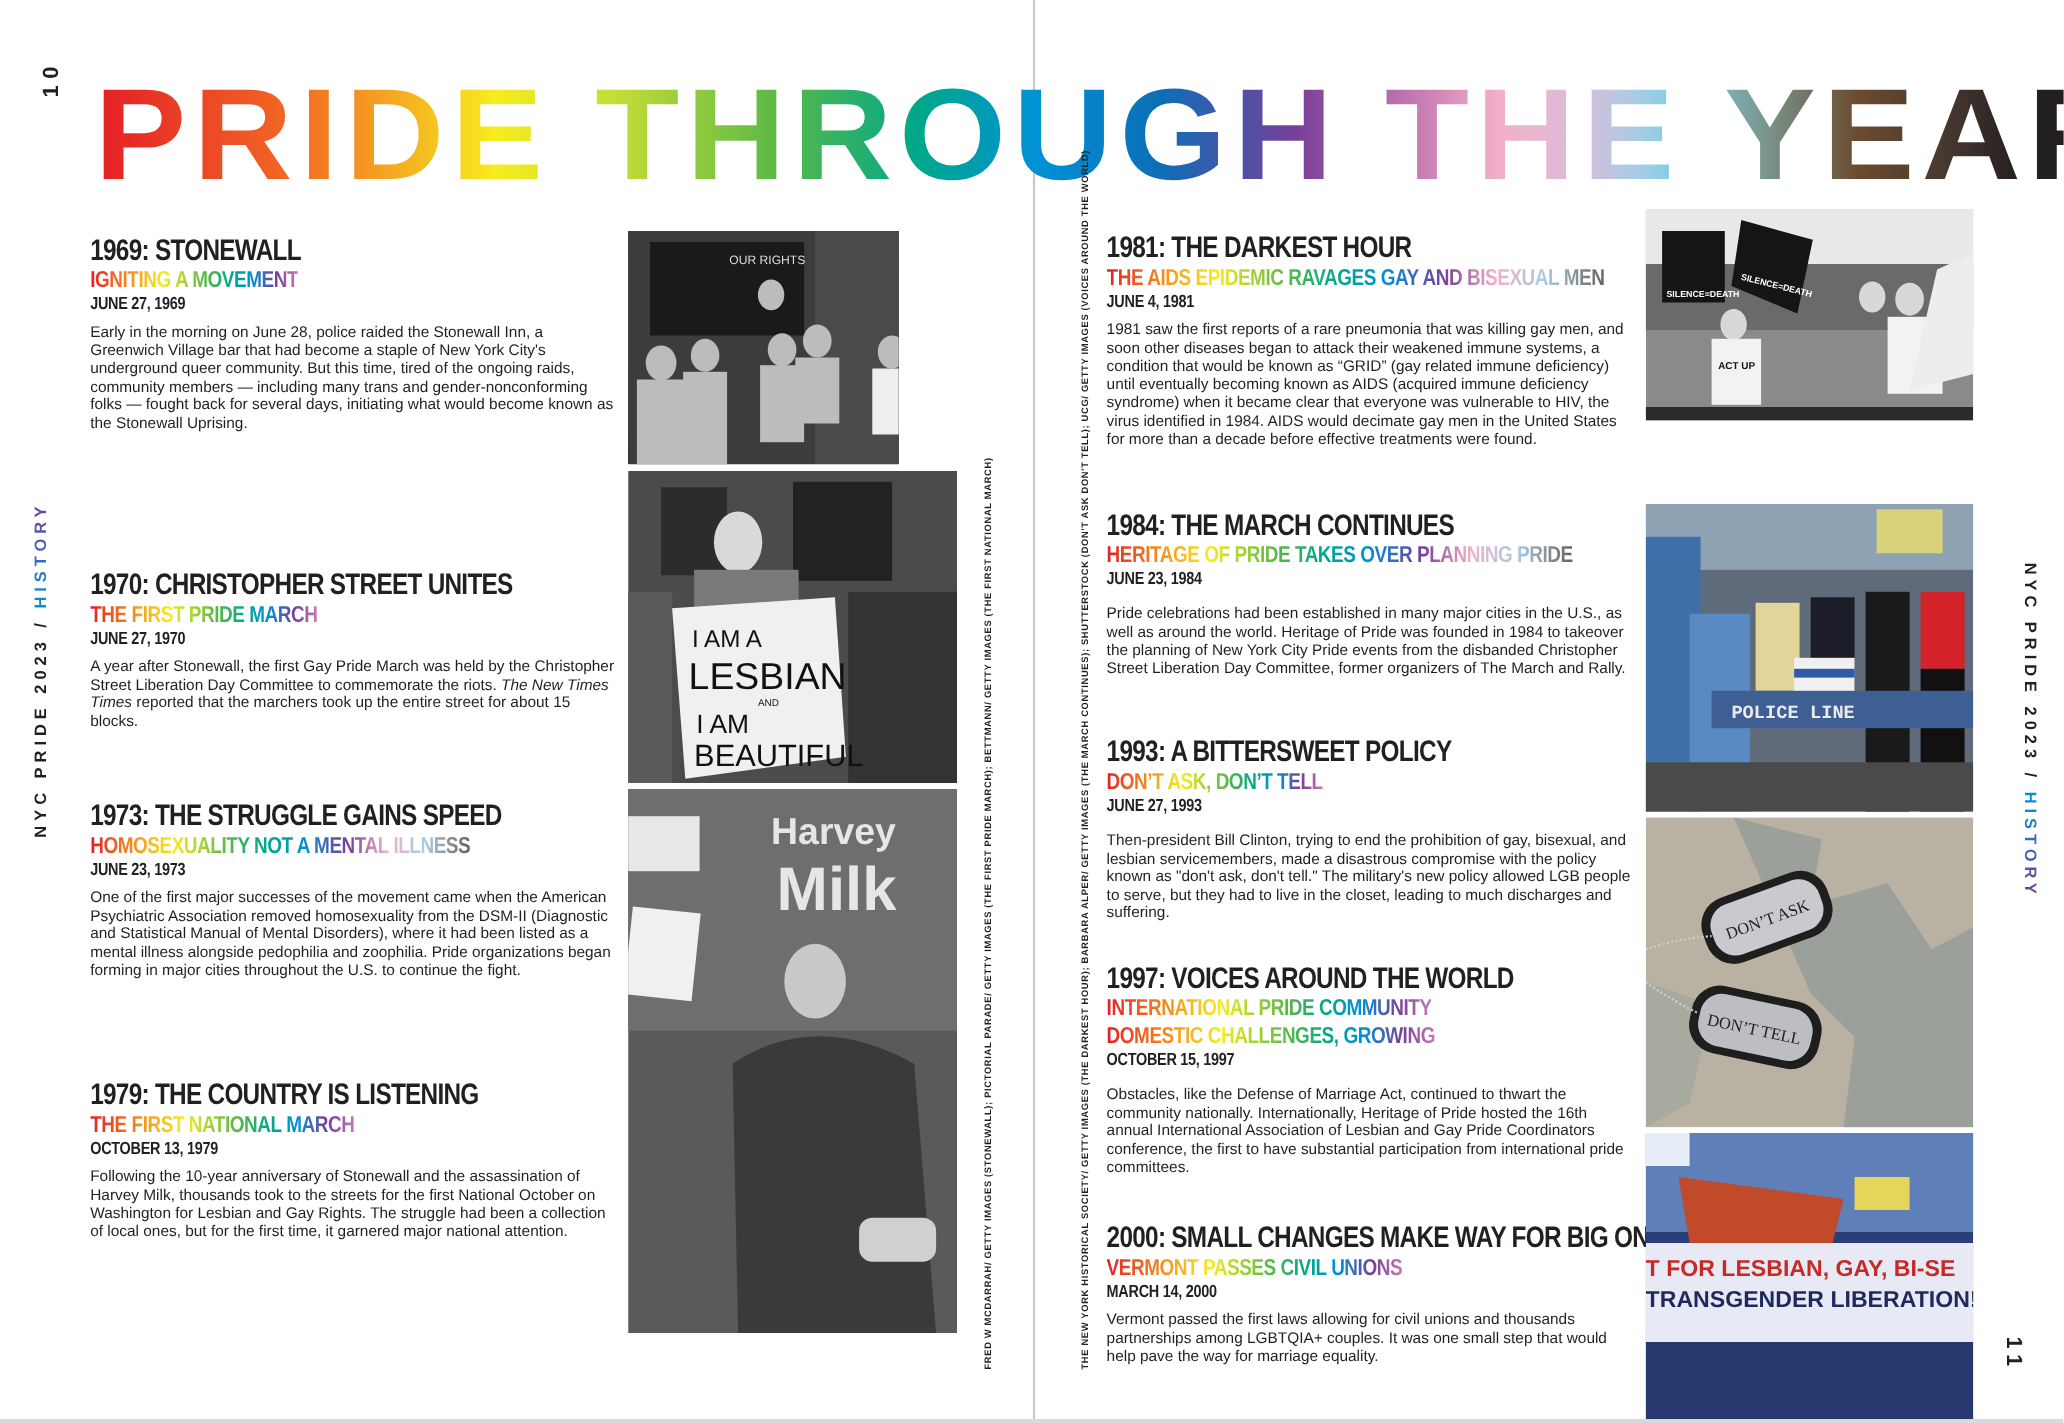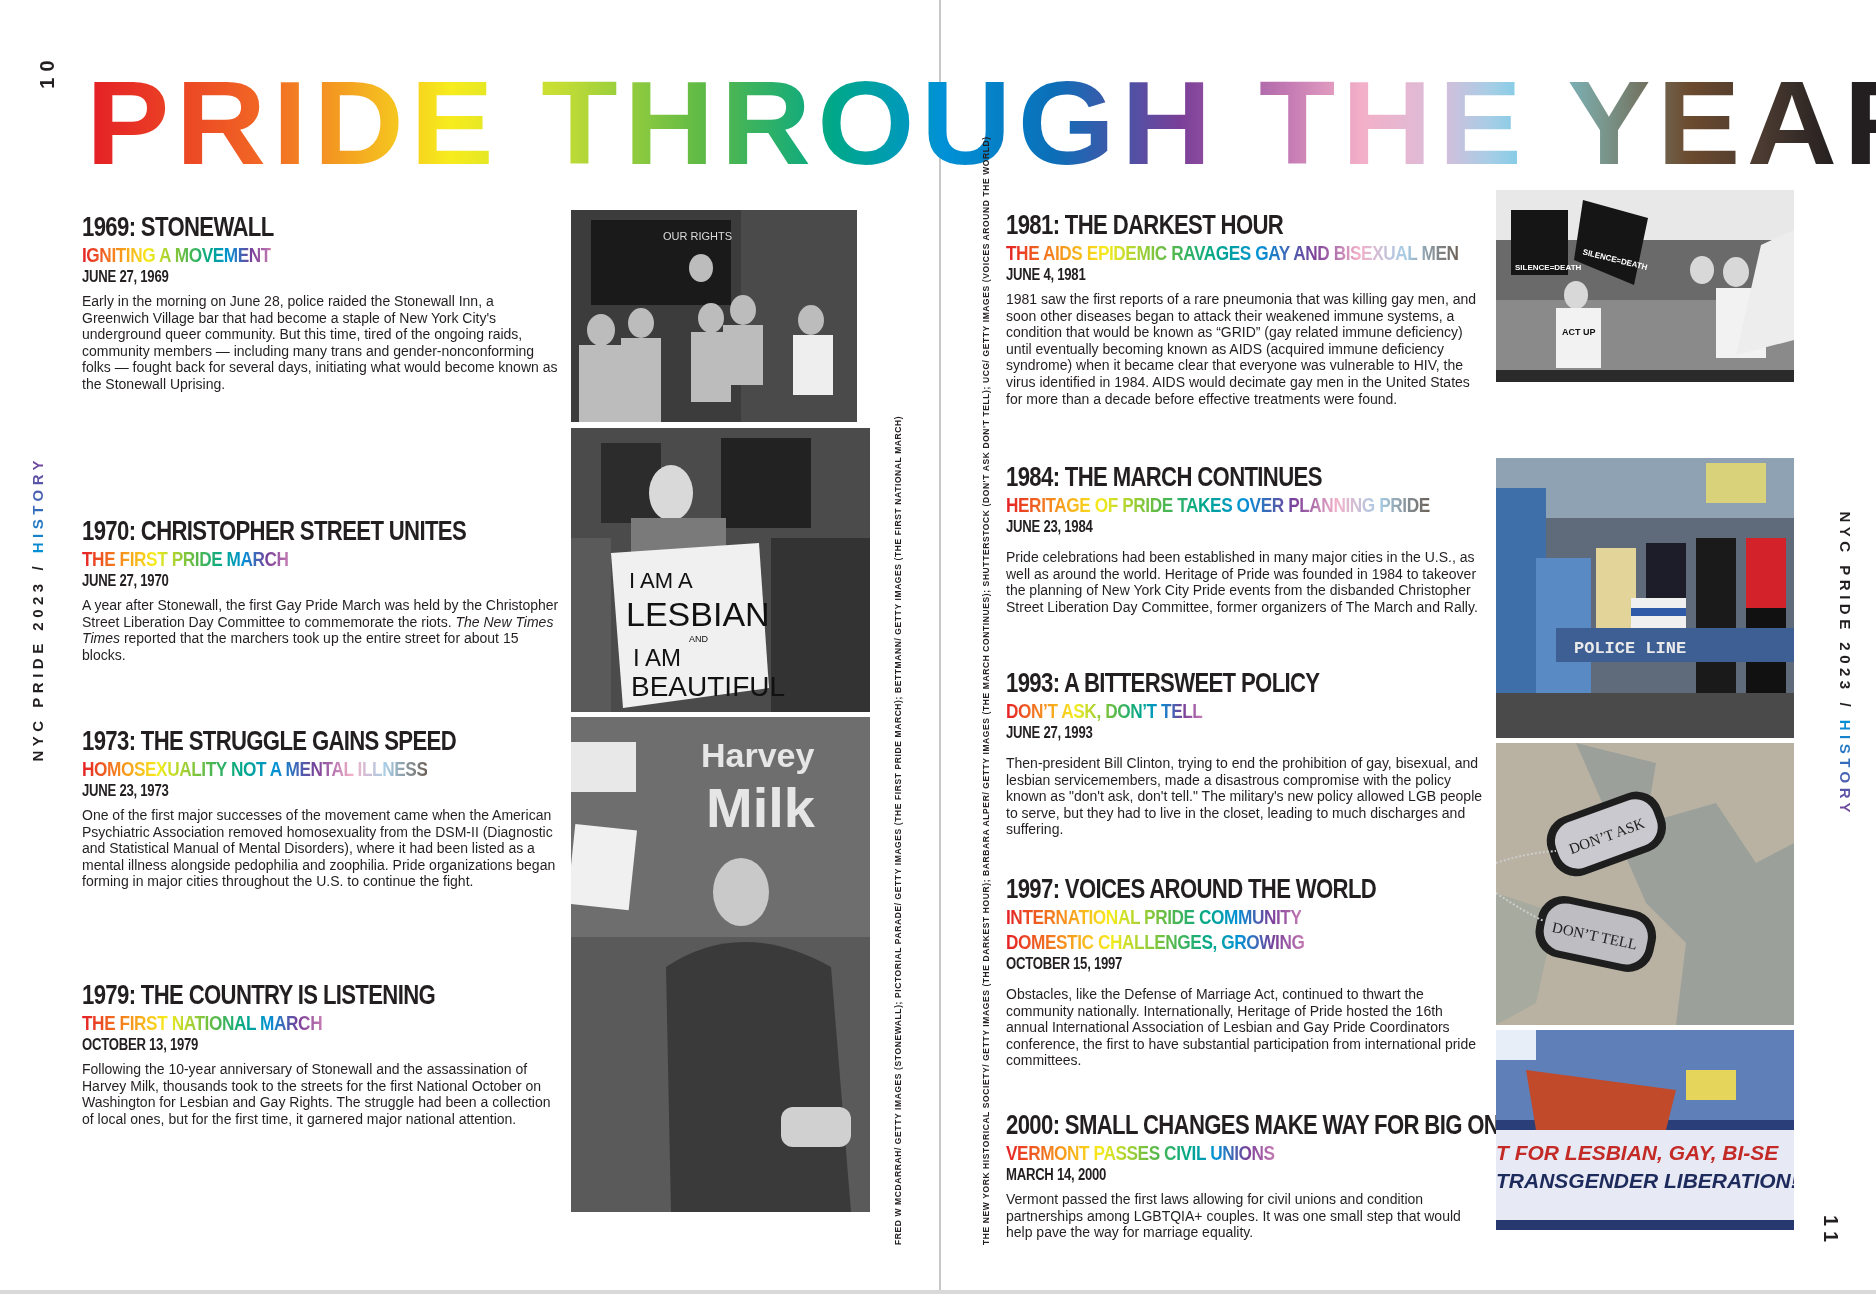--- a/index.html
+++ b/index.html
@@ -125,24 +125,24 @@
   <div><span class="sub">INTERNATIONAL PRIDE COMMUNITY</span></div>
   <div><span class="sub">DOMESTIC CHALLENGES, GROWING</span></div>
   <div class="date" style="margin-bottom:12px;">OCTOBER 15, 1997</div>
   <p class="body">Obstacles, like the Defense of Marriage Act, continued to thwart the community nationally. Internationally, Heritage of Pride hosted the 16th annual International Association of Lesbian and Gay Pride Coordinators conference, the first to have substantial participation from international pride committees.</p>
 </div>
 
 <div class="entry" style="left:1006px; top:1110px;">
   <h2>2000: SMALL CHANGES MAKE WAY FOR BIG ONES</h2>
   <div><span class="sub">VERMONT PASSES CIVIL UNIONS</span></div>
   <div class="date">MARCH 14, 2000</div>
-  <p class="body">Vermont passed the first laws allowing for civil unions and condition partnerships among LGBTQIA+ couples. It was one small step that would help pave the way for marriage equality.</p>
-</div>
-
-<div class="photo" style="left:571px; top:210px; width:286px; height:212px; background:linear-gradient(180deg,#2a2a2a 0%,#555 30%,#3a3a3a 60%,#1e1e1e 100%);">
+  <p class="body">Vermont passed the first laws allowing for civil unions and thousands partnerships among LGBTQIA+ couples. It was one small step that would help pave the way for marriage equality.</p>
+</div>
+
+<div class="photo" style="left:571px; top:210px; width:246px; height:212px; background:linear-gradient(180deg,#2a2a2a 0%,#555 30%,#3a3a3a 60%,#1e1e1e 100%);">
   <svg width="299" height="212">
     <rect x="0" y="0" width="299" height="212" fill="#3c3c3c"></rect>
     <rect x="20" y="10" width="140" height="85" fill="#1a1a1a"></rect>
     <rect x="170" y="0" width="129" height="212" fill="#4a4a4a"></rect>
     <g fill="#bcbcbc">
       <ellipse cx="30" cy="120" rx="14" ry="16"></ellipse>
         <rect x="8" y="135" width="44" height="77"></rect>
       <ellipse cx="70" cy="113" rx="13" ry="15"></ellipse>
         <rect x="50" y="128" width="40" height="84"></rect>
       <ellipse cx="140" cy="108" rx="13" ry="15"></ellipse>
@@ -246,21 +246,21 @@
     <g transform="rotate(12 100 190)">
       <rect x="40" y="160" width="120" height="62" rx="26" fill="#1e1e1e"></rect>
       <rect x="48" y="167" width="104" height="48" rx="20" fill="#bdbdc2"></rect>
       <text x="56" y="198" fill="#222" font-size="15" font-family="Liberation Serif, serif">DON’T TELL</text>
     </g>
     <path d="M0 120 Q30 110 60 108" stroke="#ccc" stroke-width="2" stroke-dasharray="2 2" fill="none"></path>
     <path d="M0 150 Q30 170 48 178" stroke="#ccc" stroke-width="2" stroke-dasharray="2 2" fill="none"></path>
   </svg>
 </div>
 
-<div class="photo" style="left:1496px; top:1030px; width:298px; height:200px;font-style:italic;">
+<div class="photo" style="left:1496px; top:1030px; width:298px; height:260px;">
   <svg width="298" height="260">
     <rect width="298" height="260" fill="#2a3f7a"></rect>
     <rect width="298" height="90" fill="#5f7fb8"></rect>
     <rect x="0" y="0" width="40" height="30" fill="#e8eef8"></rect>
     <rect x="190" y="40" width="50" height="30" fill="#e5d55a"></rect>
     <path d="M30 40 L180 60 L170 100 L40 100 Z" fill="#c14a2a"></path>
     <rect x="0" y="100" width="298" height="90" fill="#e7e9f4"></rect>
     <text x="0" y="130" fill="#c42a26" font-size="21" font-weight="700" font-family="Liberation Sans, sans-serif">T FOR LESBIAN, GAY, BI-SE</text>
     <text x="0" y="158" fill="#1d2a5c" font-size="21" font-weight="700" font-family="Liberation Sans, sans-serif">TRANSGENDER LIBERATION!</text>
     <rect x="0" y="190" width="298" height="70" fill="#26386e"></rect>

